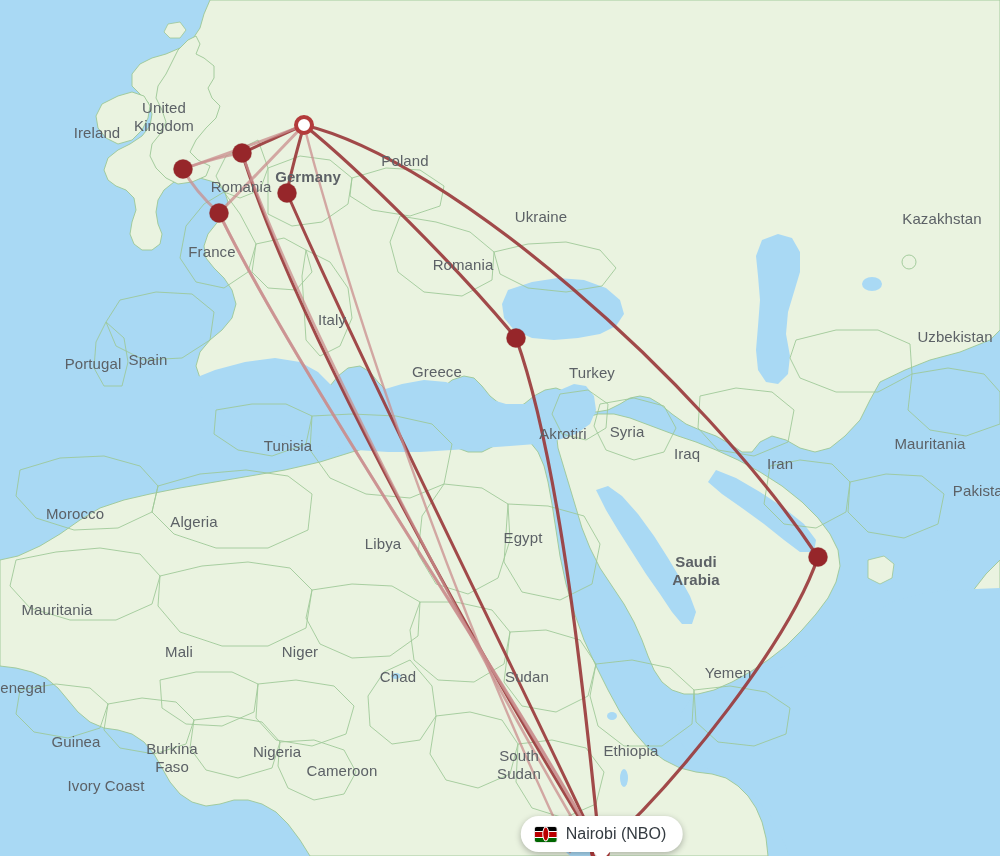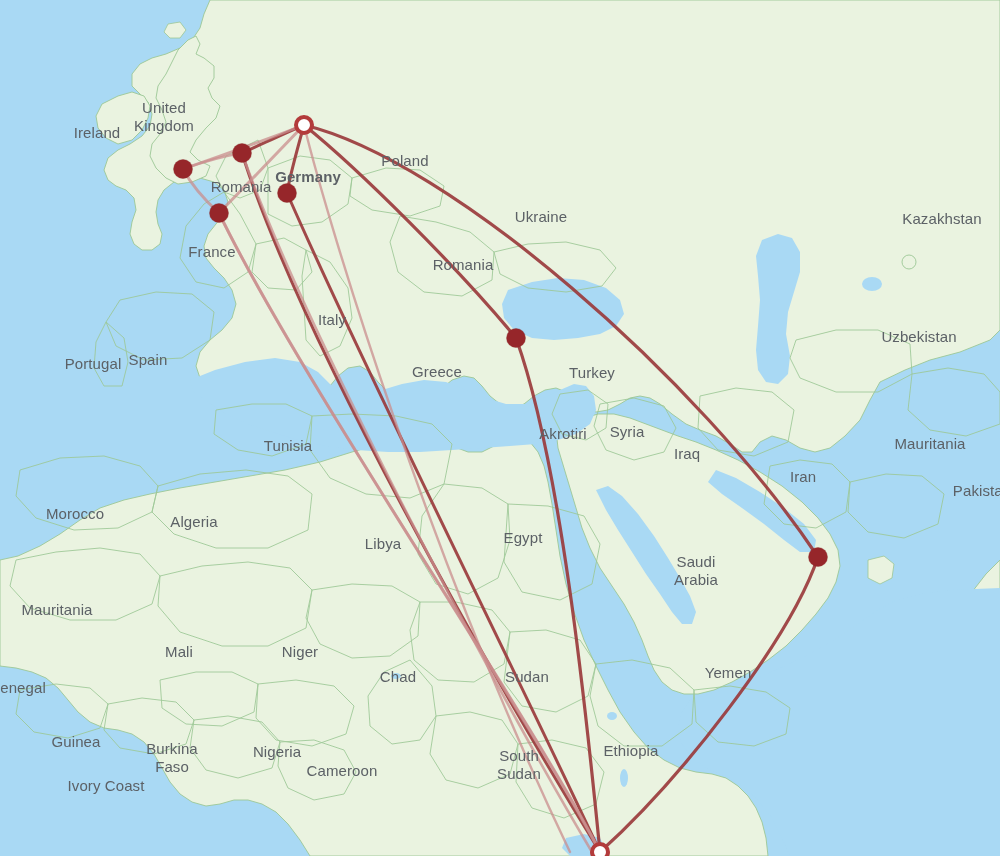--- a/index.html
+++ b/index.html
@@ -246,31 +246,31 @@
       <div class="country-label" style="left: 541px; top: 217px;">Ukraine</div>
       <div class="country-label" style="left: 463px; top: 265px; text-align: center;">Romania</div>
       <div class="country-label" style="left: 332px; top: 320px;">Italy</div>
       <div class="country-label" style="left: 437px; top: 372px;">Greece</div>
       <div class="country-label" style="left: 592px; top: 373px;">Turkey</div>
       <div class="country-label" style="left: 93px; top: 364px;">Portugal</div>
       <div class="country-label" style="left: 148px; top: 360px;">Spain</div>
       <div class="country-label" style="left: 563px; top: 434px;">Akrotiri</div>
       <div class="country-label" style="left: 627px; top: 432px;">Syria</div>
       <div class="country-label" style="left: 671px; top: 454px; margin-left: 16px;">Iraq</div>
-      <div class="country-label" style="left: 803px; top: 464px; margin-top: 13px;">Iran</div>
+      <div class="country-label" style="left: 780px; top: 464px;">Iran</div>
       <div class="country-label" style="left: 942px; top: 219px;">Kazakhstan</div>
-      <div class="country-label" style="left: 919px; top: 337px;">Uzbekistan</div>
+      <div class="country-label" style="left: 955px; top: 337px;">Uzbekistan</div>
       <div class="country-label" style="left: 930px; top: 444px;">Mauritania</div>
       <div class="country-label" style="left: 982px; top: 491px;">Pakistan</div>
       <div class="country-label" style="left: 288px; top: 446px;">Tunisia</div>
       <div class="country-label" style="left: 75px; top: 514px;">Morocco</div>
       <div class="country-label" style="left: 194px; top: 522px;">Algeria</div>
       <div class="country-label" style="left: 383px; top: 544px;">Libya</div>
       <div class="country-label" style="left: 523px; top: 538px;">Egypt</div>
-      <div class="country-label" style="left: 696px; top: 571px;">Saudi
+      <div class="country-label" style="left: 696px; top: 571px; font-weight: bold;">Saudi
 Arabia</div>
       <div class="country-label" style="left: 57px; top: 610px;">Mauritania</div>
       <div class="country-label" style="left: 179px; top: 652px;">Mali</div>
       <div class="country-label" style="left: 300px; top: 652px;">Niger</div>
       <div class="country-label" style="left: 398px; top: 677px;">Chad</div>
       <div class="country-label" style="left: 527px; top: 677px;">Sudan</div>
       <div class="country-label" style="left: 728px; top: 673px;">Yemen</div>
       <div class="country-label" style="left: 18px; top: 688px;">Senegal</div>
       <div class="country-label" style="left: 172px; top: 758px;">Burkina
 Faso</div>
@@ -282,15 +282,27 @@
 Sudan</div>
       <div class="country-label" style="left: 631px; top: 751px;">Ethiopia</div>
       <div class="marker" title="London" style="left: 183px; top: 169px;"></div>
       <div class="marker" title="Amsterdam" style="left: 242px; top: 153px;"></div>
       <div class="marker" title="Paris" style="left: 219px; top: 213px;"></div>
       <div class="marker" title="Frankfurt" style="left: 287px; top: 193px;"></div>
       <div class="marker" title="Istanbul" style="left: 516px; top: 338px;"></div>
       <div class="marker" title="Dubai" style="left: 818px; top: 557px;"></div>
       <div class="endpoint" style="left: 304px; top: 125px;"></div>
       <div class="endpoint" style="left: 600px; top: 852px;"></div>
+      <div class="tooltip" style="left: 602px; top: 852px;">
+        <span class="flag flag-ke">
+          <i></i>
+          <i></i>
+          <i></i>
+          <i></i>
+          <i></i>
+          <u></u>
+        </span>
+        <span>Nairobi (NBO)</span>
+        <span class="tip-arrow"></span>
+      </div>
     </div>
 
 </div>
 
 </body></html>

